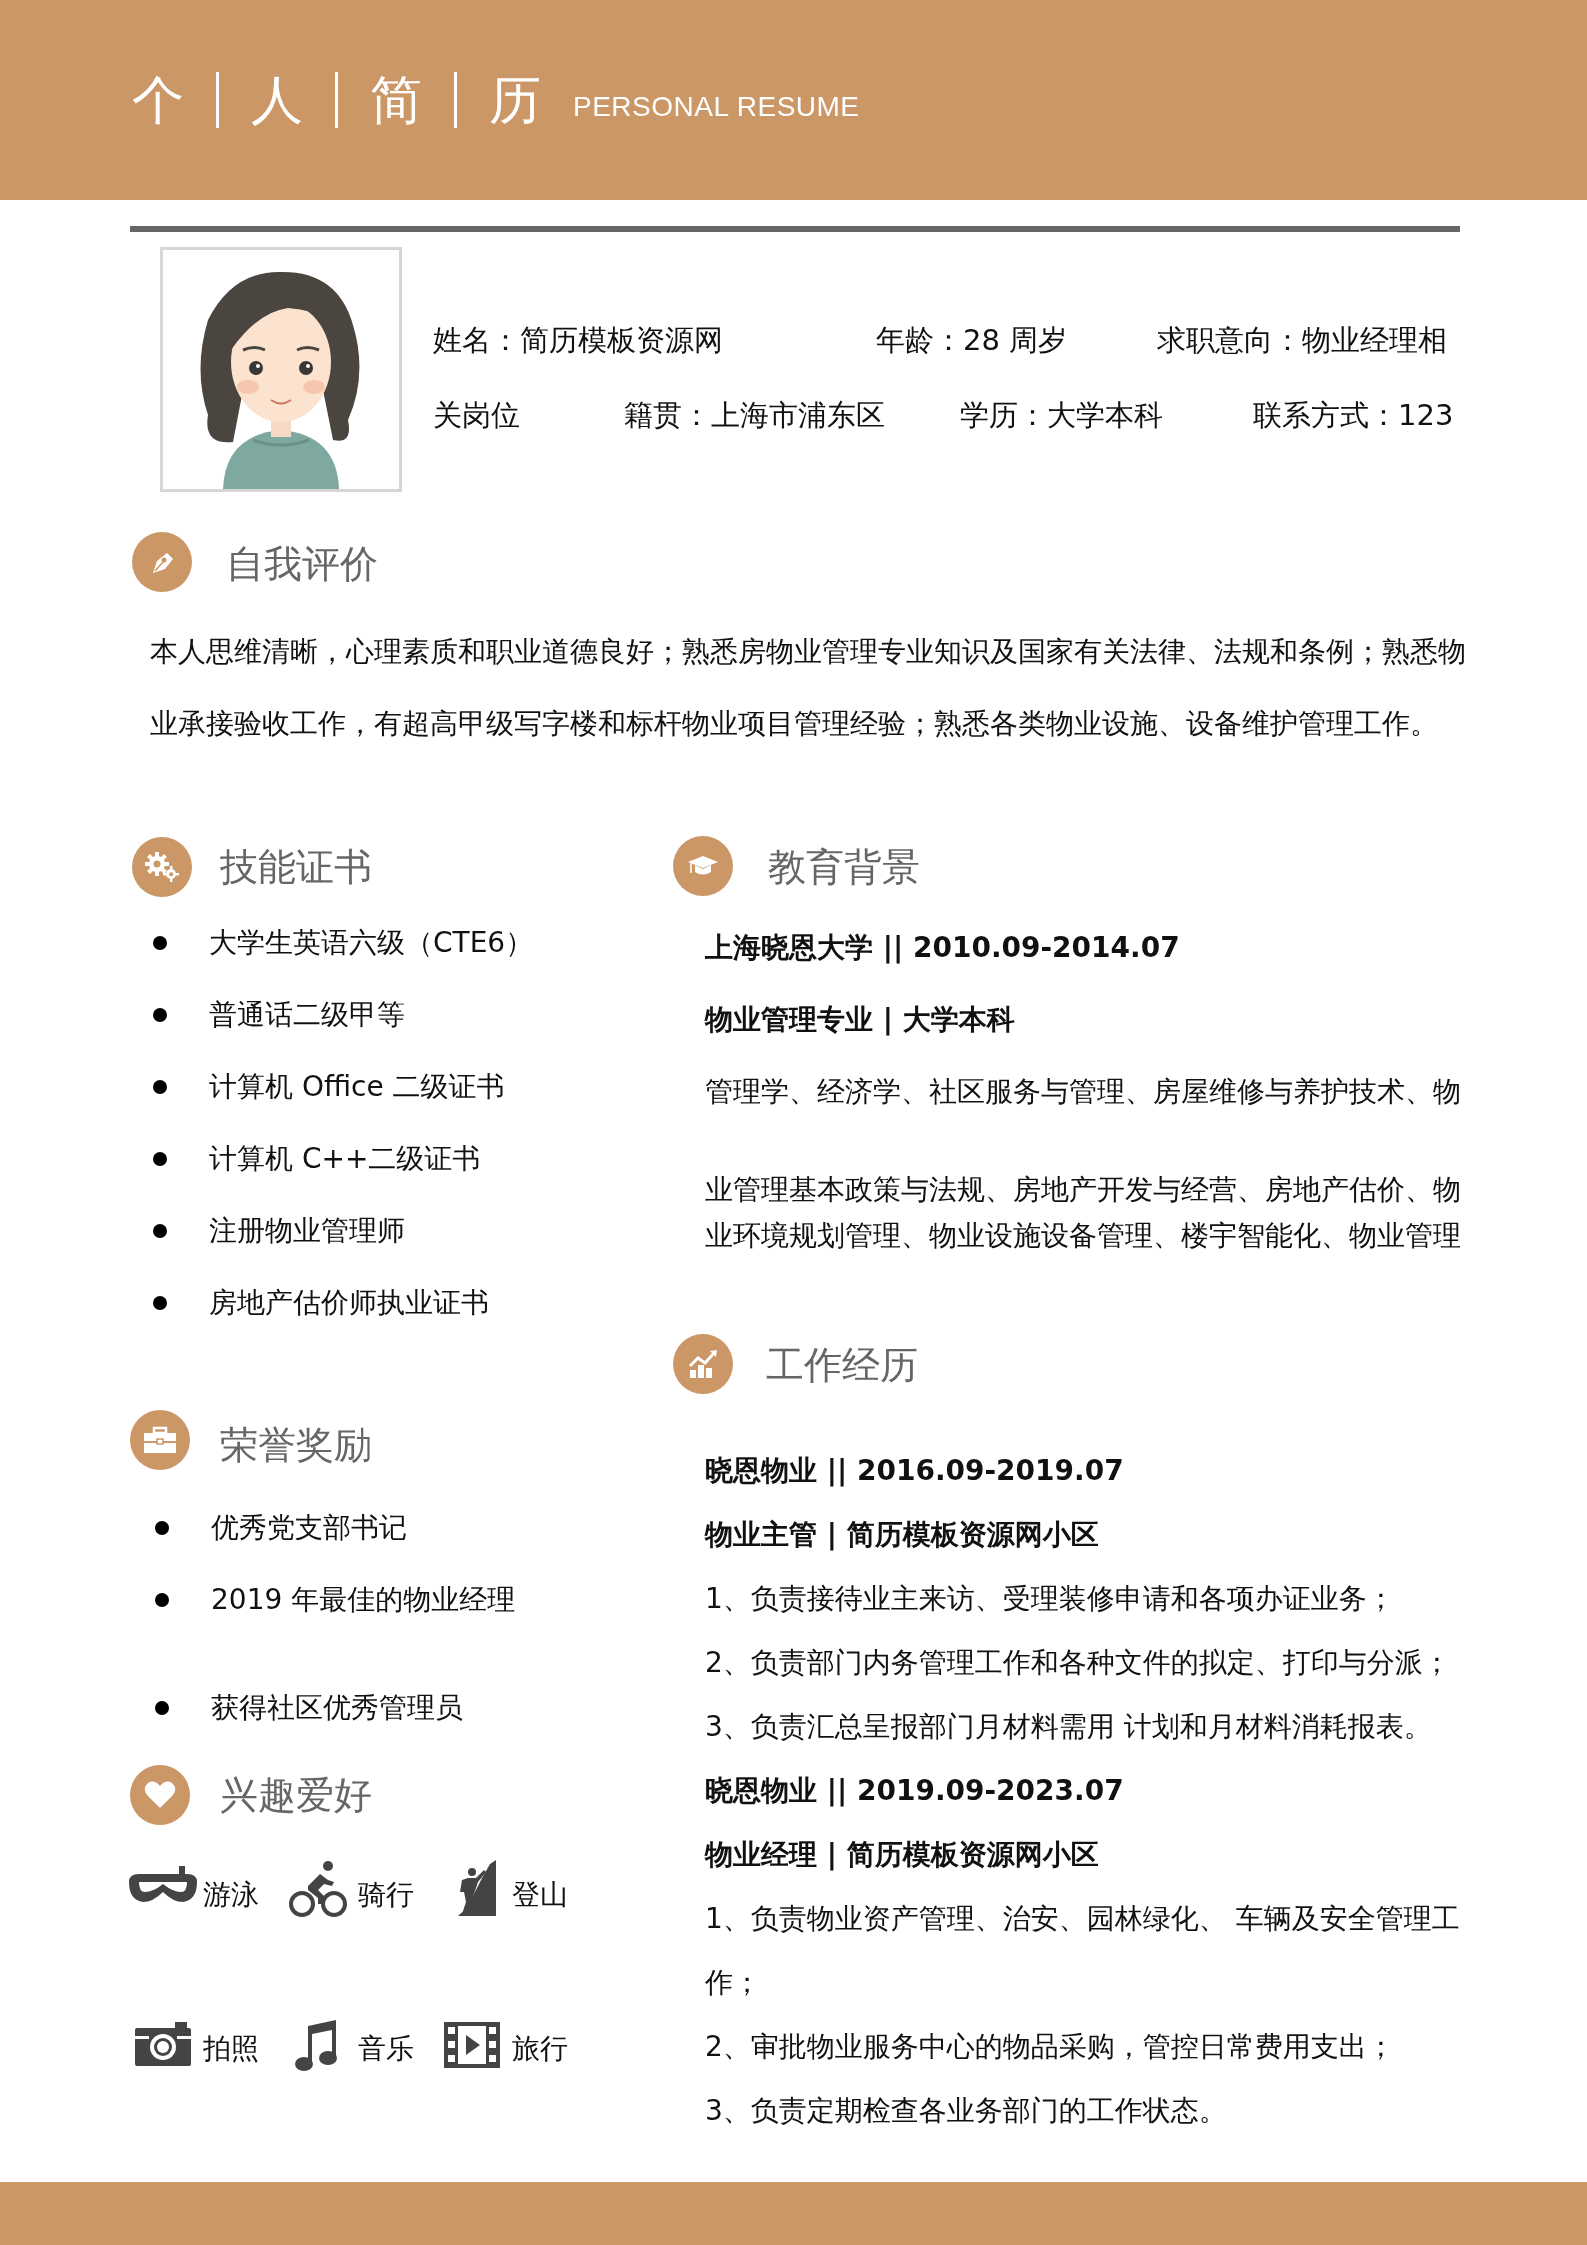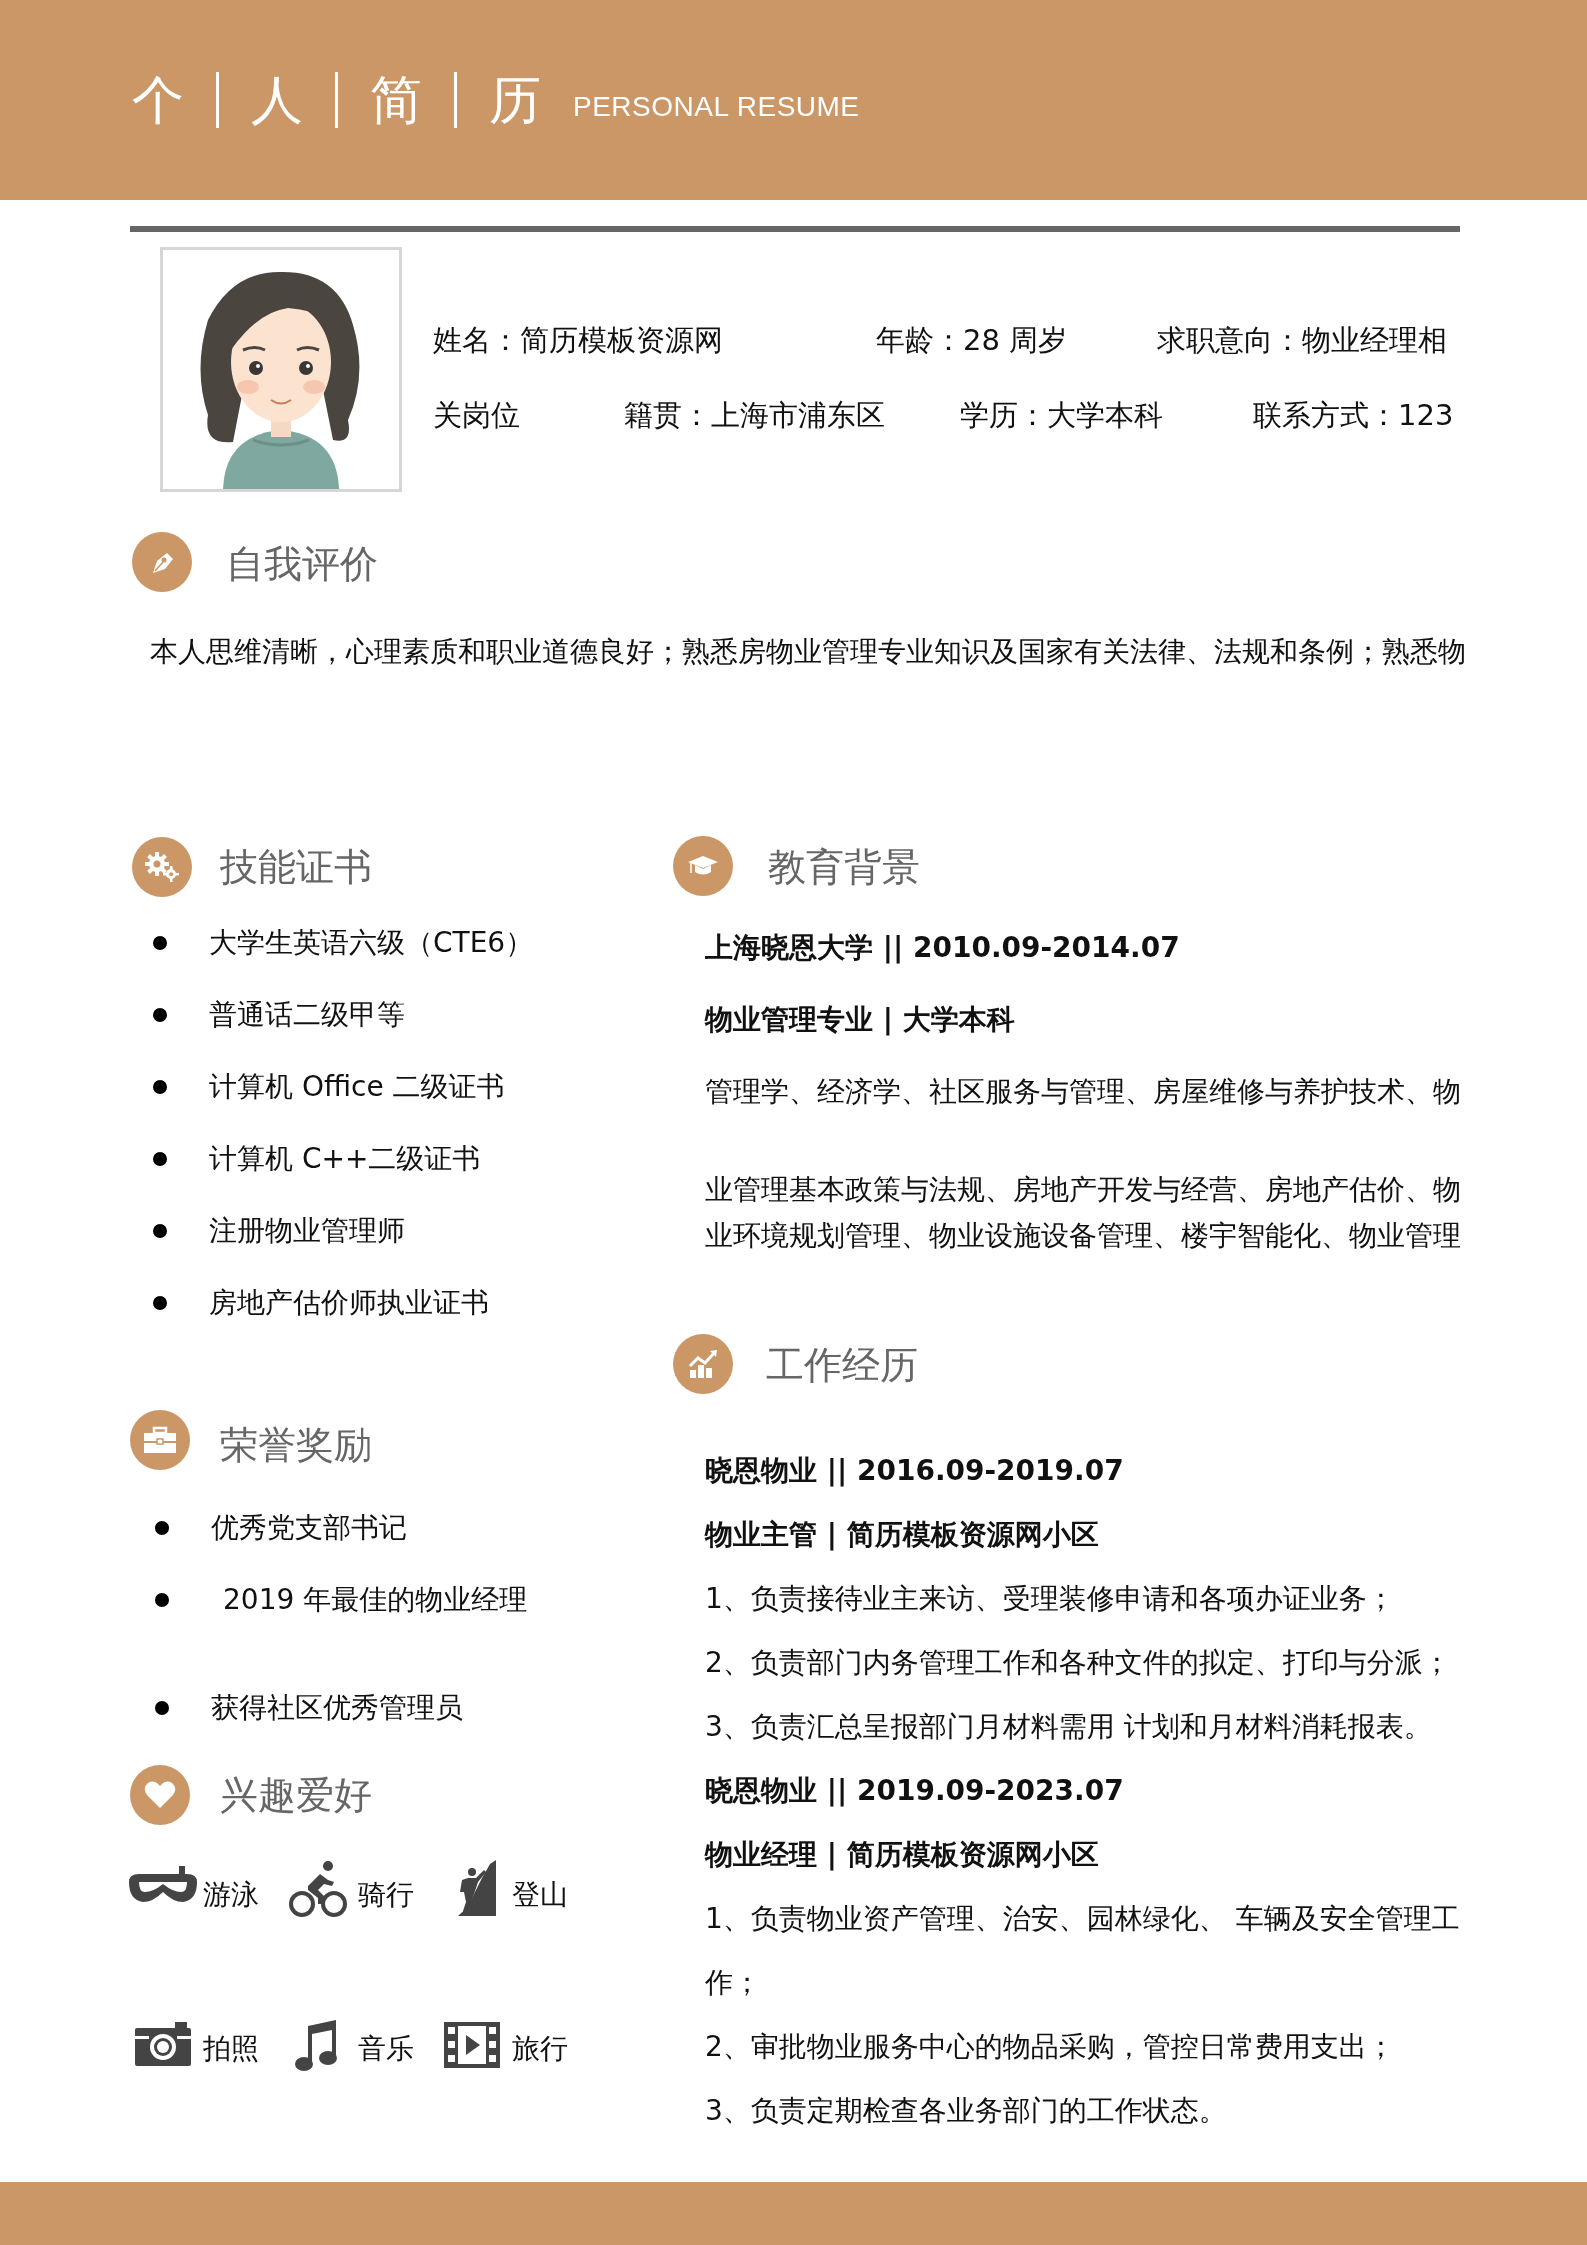--- a/index.html
+++ b/index.html
@@ -73,20 +73,21 @@
 <div class="abs sec-icon" style="left:132px; top:532px;">
   <svg width="30" height="30" viewBox="0 0 30 30">
       <path d="M6 26 L10 14 L20 6 L26 12 L18 22 Z" fill="#fff"></path>
       <circle cx="17" cy="13" r="2.5" fill="#cb9767"></circle>
       <line x1="8" y1="24" x2="16" y2="15" stroke="#cb9767" stroke-width="1.5"></line>
     </svg>
 </div>
 <div class="abs sec-title" style="left:226px; top:542px;">自我评价</div>
 <div class="abs para" style="left:150px; top:616px; white-space:nowrap;">
   <div>本人思维清晰，心理素质和职业道德良好；熟悉房物业管理专业知识及国家有关法律、法规和条例；熟悉物</div>
+  <div>业承接验收工作，有超高甲级写字楼和标杆物业项目管理经验；熟悉各类物业设施、设备维护管理工作。</div>
 </div>
 
 <div class="abs sec-icon" style="left:132px; top:837px;">
   <svg width="40" height="36" viewBox="0 0 40 36">
     <g fill="#fff">
       <circle cx="15" cy="15" r="8"></circle>
       <rect x="13" y="3" width="4" height="24"></rect>
         <rect x="3" y="13" width="24" height="4"></rect>
       <rect x="13" y="3" width="4" height="24" transform="rotate(45 15 15)"></rect>
         <rect x="13" y="3" width="4" height="24" transform="rotate(-45 15 15)"></rect>
@@ -168,21 +169,21 @@
       <rect x="2" y="8" width="32" height="20" fill="#fff"></rect>
       <rect x="2" y="16" width="32" height="2" fill="#cb9767"></rect>
       <rect x="15" y="14" width="6" height="5" fill="#fff" stroke="#cb9767" stroke-width="1.5"></rect>
     </svg>
 </div>
 <div class="abs sec-title" style="left:220px; top:1423px;">荣誉奖励</div>
 <div class="abs li" style="left:155px; top:1510px;">
     <span class="bullet"></span>
     <span>优秀党支部书记</span>
   </div>
-<div class="abs li" style="left:155px; top:1582px;gap:12px;">
+<div class="abs li" style="left:155px; top:1582px;">
     <span class="bullet"></span>
     <span>2019 年最佳的物业经理</span>
   </div>
 <div class="abs li" style="left:155px; top:1654px;margin-top:36px;">
     <span class="bullet"></span>
     <span>获得社区优秀管理员</span>
   </div>
 
 <div class="abs sec-icon" style="left:130px; top:1765px;">
   <svg width="34" height="30" viewBox="0 0 34 30">

